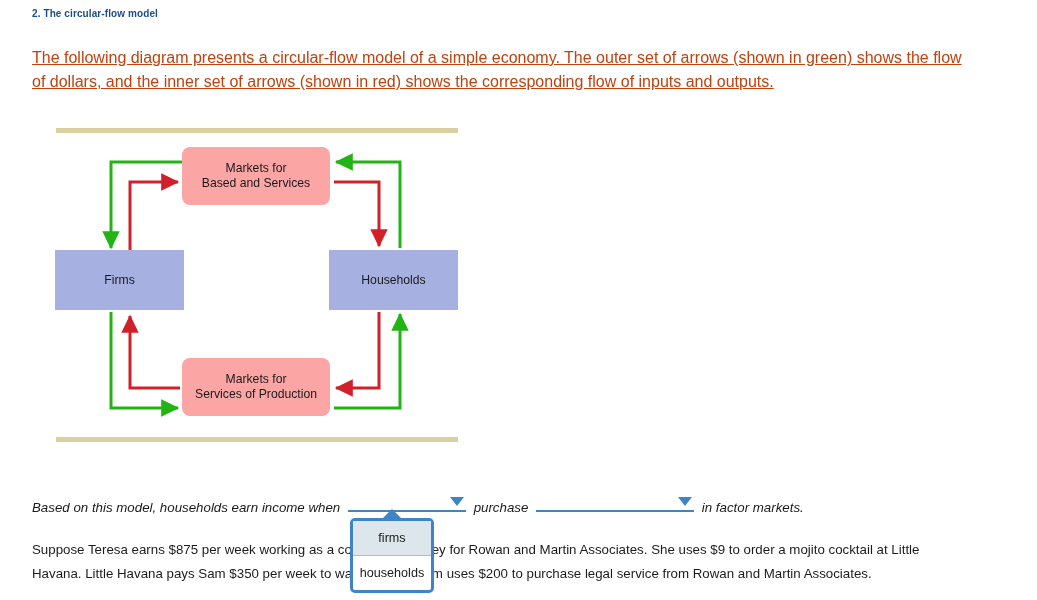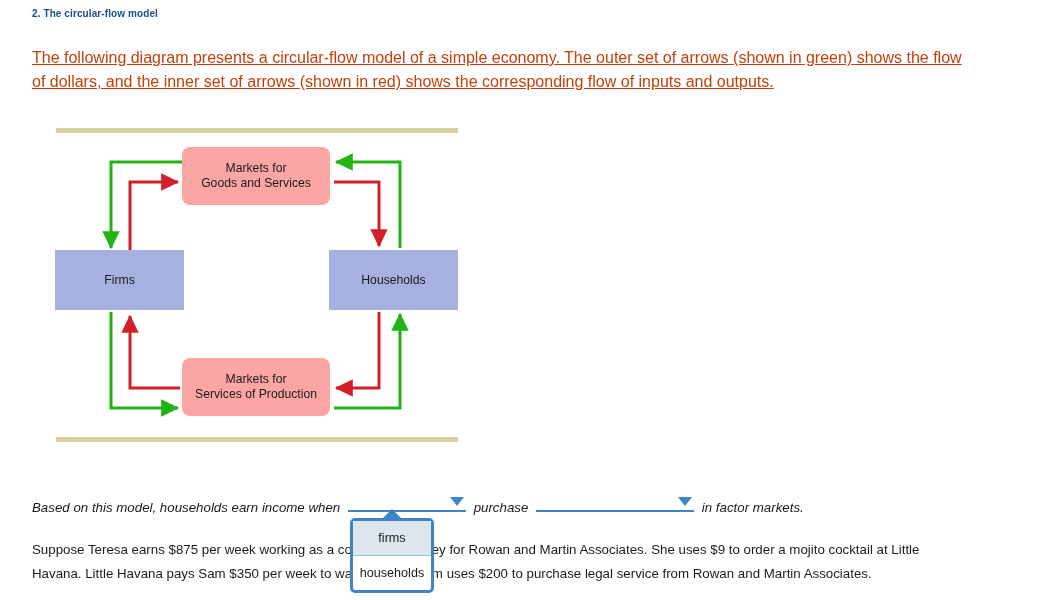--- a/index.html
+++ b/index.html
@@ -206,21 +206,21 @@
     <polyline points="288,62 333,62 333,126" fill="none" stroke="#d2202a" stroke-width="3" marker-end="url(#rArrow)"></polyline>
 
     <polyline points="333,192 333,268 290,268" fill="none" stroke="#d2202a" stroke-width="3" marker-end="url(#rArrow)"></polyline>
 
     <polyline points="134,268 84,268 84,196" fill="none" stroke="#d2202a" stroke-width="3" marker-end="url(#rArrow)"></polyline>
   </svg>
 
   <div class="node-box market-box" id="box-goods">
     <span>
       <span>Markets for</span><br>
-      <span>Goods and Services</span>
+      <span>Based and Services</span>
     </span>
   </div>
 
   <div class="node-box market-box" id="box-factors">
     <span>
       <span>Markets for</span><br>
       <span>Services of Production</span>
     </span>
   </div>
 

